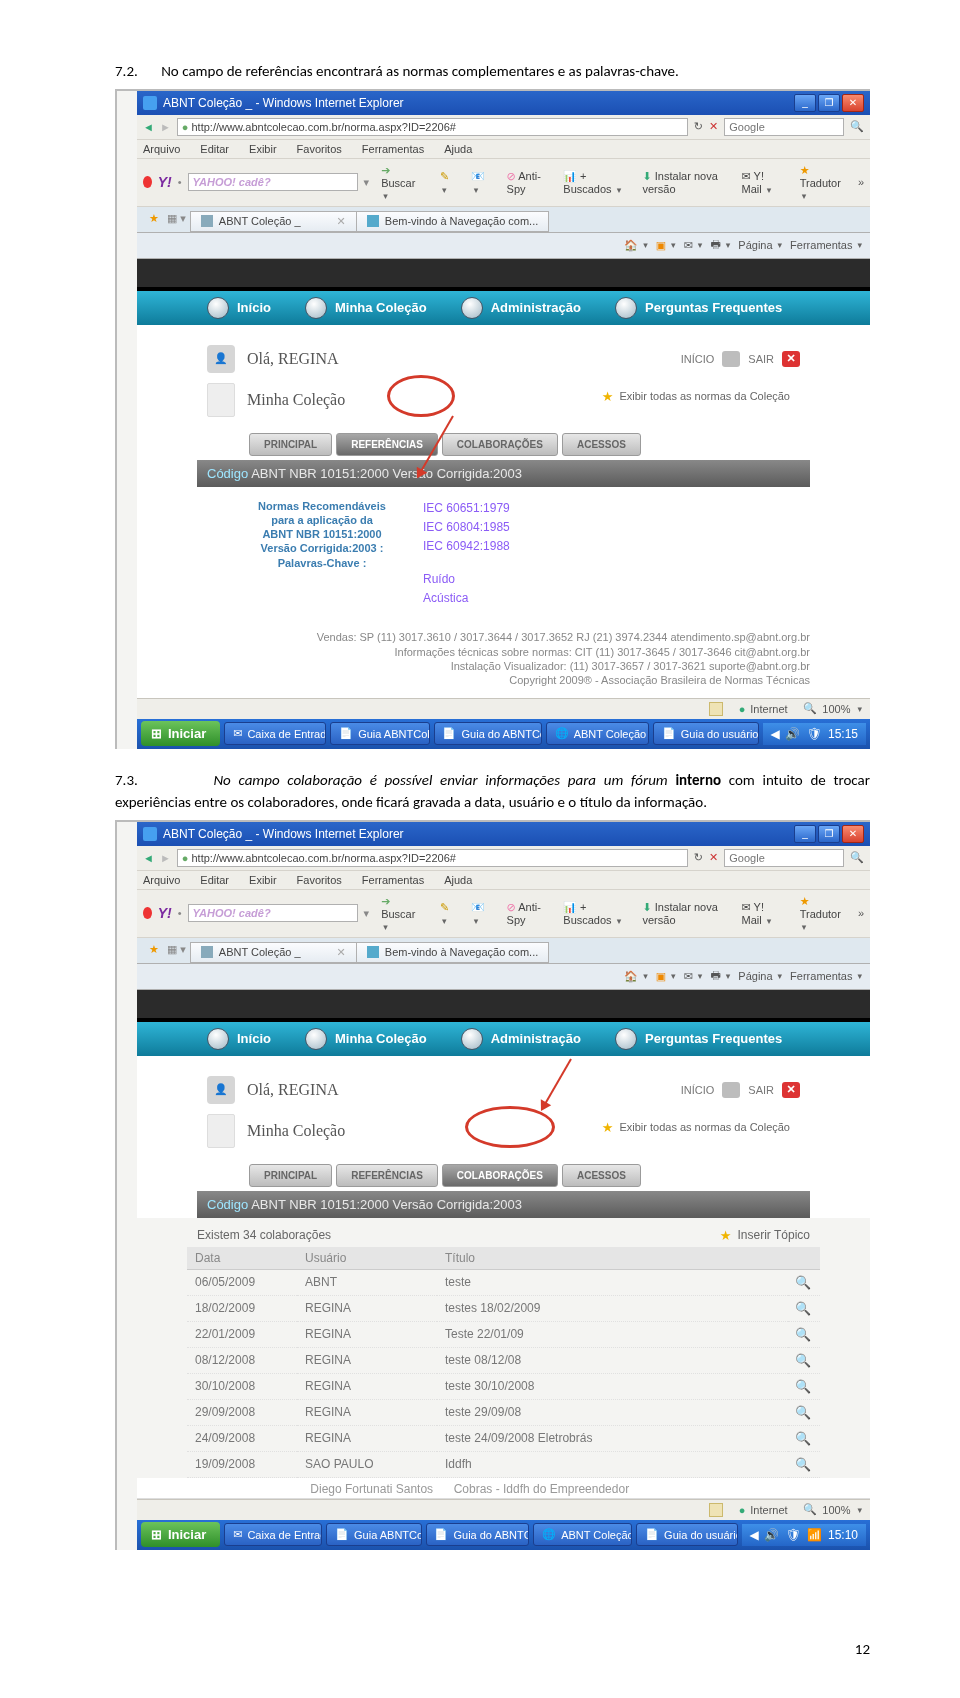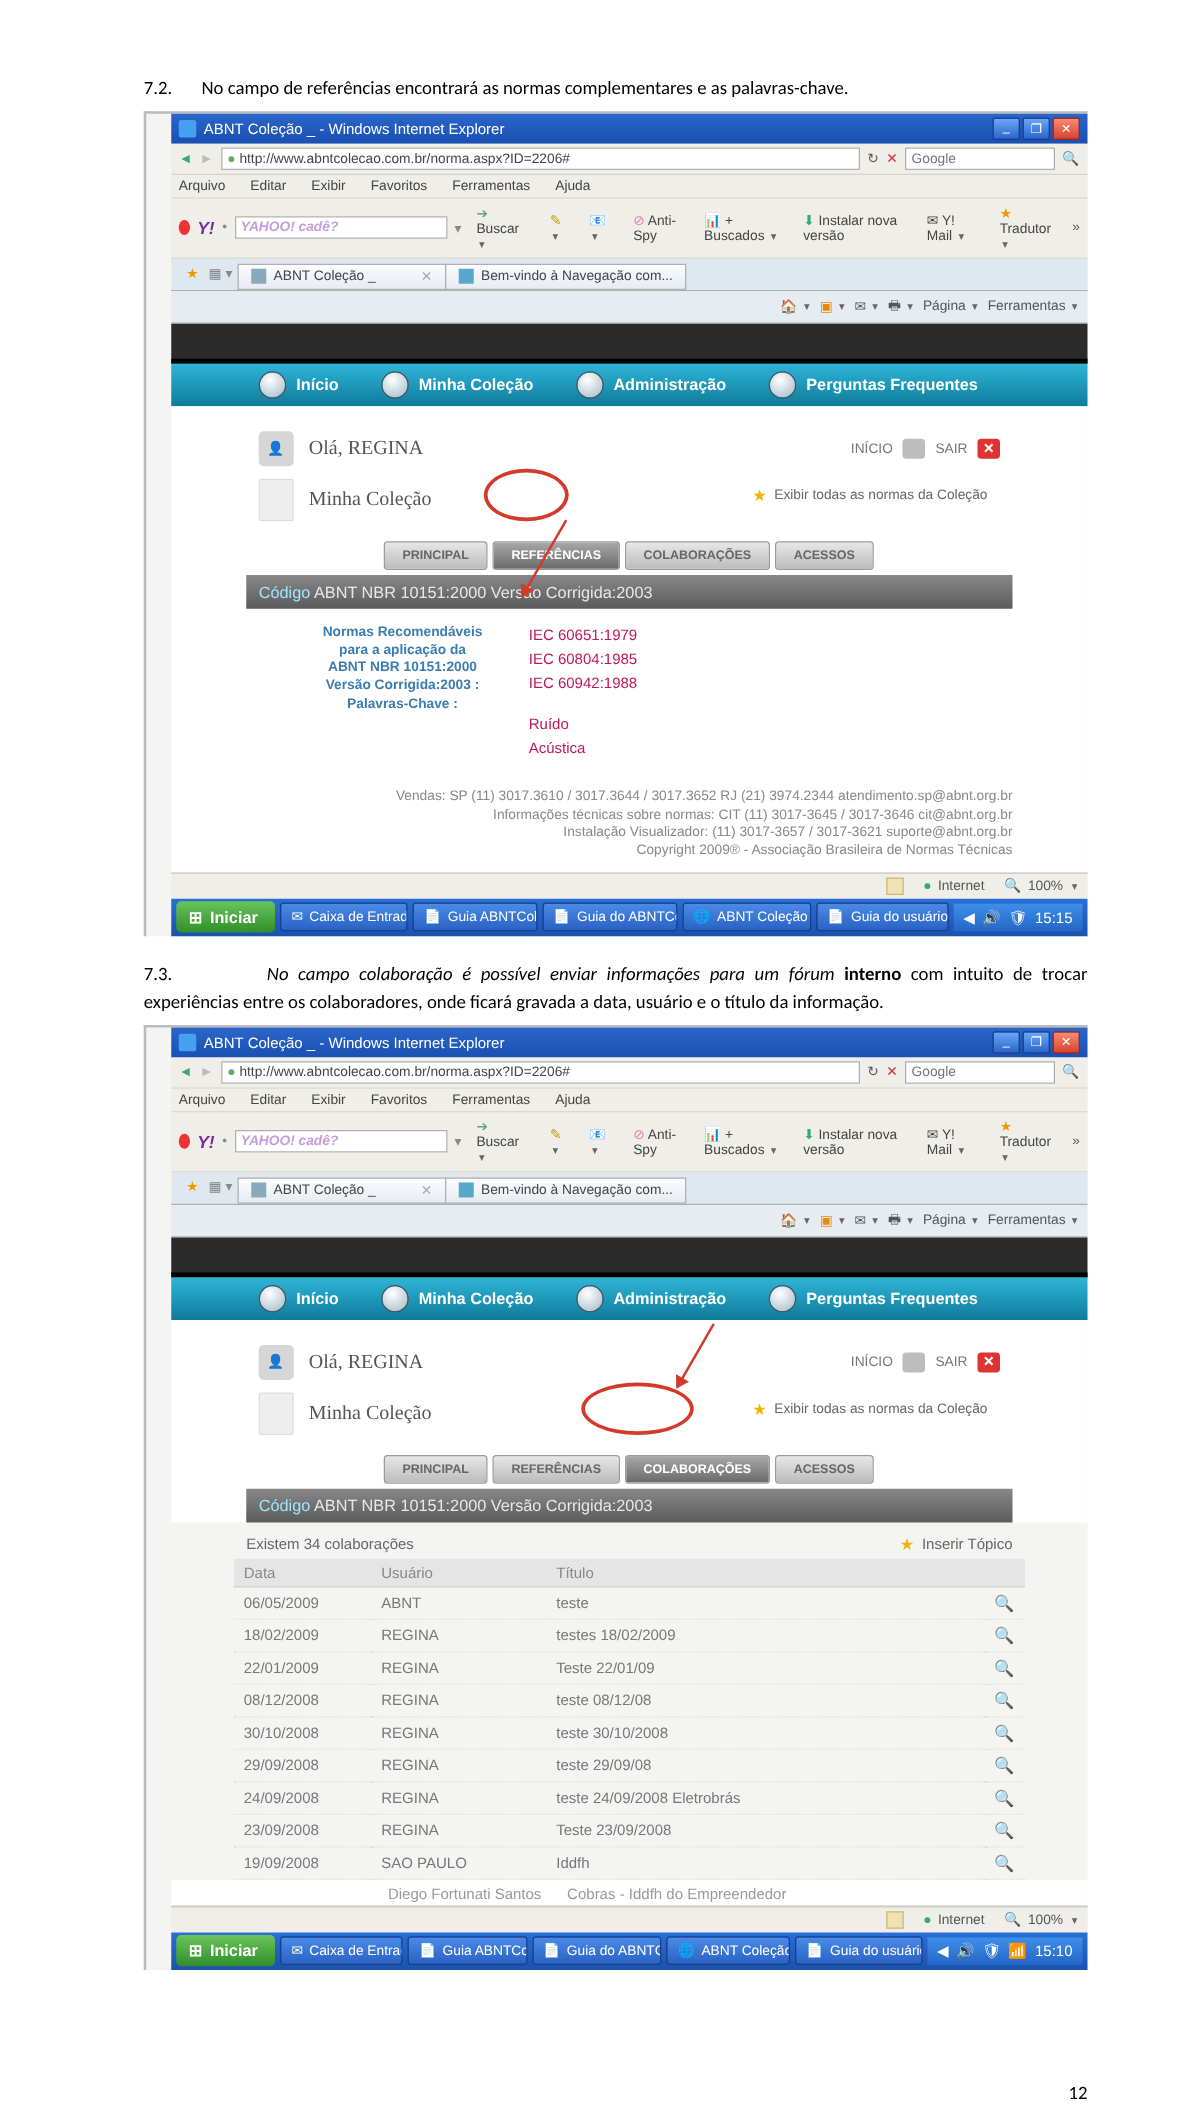--- a/index.html
+++ b/index.html
@@ -140,21 +140,21 @@
     .home-chip { width:18px;height:16px; background:#bdbdbd; border-radius:3px;}
     .x-chip { width:18px;height:16px; background:#d33; color:#fff; display:flex;align-items:center;justify-content:center; border-radius:3px; font-weight:bold;}
     .section-row {
       display:flex; align-items:center; gap:12px; margin:10px 0 6px 10px;
     }
     .doc-icon { width:28px;height:34px; background:#eee; border:1px solid #ddd; border-radius:2px;}
     .section-title { font-size:16px; color:#555; font-family:Georgia,serif;}
     .exibir-link { float:right; display:flex;align-items:center; gap:6px; font-size:11px; margin-top:-34px; margin-right:20px; color:#666;}
     .star-ico { color:#f0b400; font-size:13px;}
     .subtabs {
-      display:flex; gap:4px; margin:16px 0 4px 110px;
+      display:flex; gap:4px; margin:16px 0 4px 52px;
     }
     .subtab {
       background: linear-gradient(to bottom,#e7e7e7,#bcbcbc);
       border:1px solid #9b9b9b;
       padding: 5px 14px;
       font-size:10px;
       font-weight:bold;
       color:#666;
       border-radius:3px;
     }
@@ -170,21 +170,21 @@
       font-size:13px;
     }
     .code-label { color:#9ee6ff; font-size:13px; }
     .code-val { color:#e8e8e8; }
     
     .ref-content { display:flex; gap:36px; padding:12px 0 6px 60px; }
     .ref-left {
       width:130px; text-align:center; color:#3b7db0; font-size:11px; line-height:1.3;
     }
     .ref-left .key-label { color:#3b7db0;}
-    .ref-right { font-size:12px; color:#be185d; line-height:1.6;}
+    .ref-right { font-size:12px; color:#8b5cf6; line-height:1.6;}
     .anno-circle {
       position:absolute;
       border:3px solid #d43a2a;
       border-radius:50%;
       width:68px; height:42px;
     }
     .anno-arrow {
       position:absolute;
       width:2px;
       background:#d43a2a;
@@ -663,26 +663,20 @@
     <td>teste 29/09/08</td>
     <td style="text-align:right;"><span class="mag-icon">🔍</span></td>
           </tr>
           <tr>
             <td>24/09/2008</td>
     <td>REGINA</td>
     <td>teste 24/09/2008 Eletrobrás</td>
     <td style="text-align:right;"><span class="mag-icon">🔍</span></td>
           </tr>
           <tr>
-            <td>23/09/2008</td>
-    <td>REGINA</td>
-    <td>Teste 23/09/2008</td>
-    <td style="text-align:right;"><span class="mag-icon">🔍</span></td>
-          </tr>
-          <tr>
             <td>19/09/2008</td>
     <td>SAO PAULO</td>
     <td>Iddfh</td>
     <td style="text-align:right;"><span class="mag-icon">🔍</span></td>
           </tr>
         </tbody>
     </table>
     <div class="sec-bottom-cut">
       <span style="display:inline-block;width:110px;"></span>
       <span style="display:inline-block;width:140px;">Diego Fortunati Santos</span>

